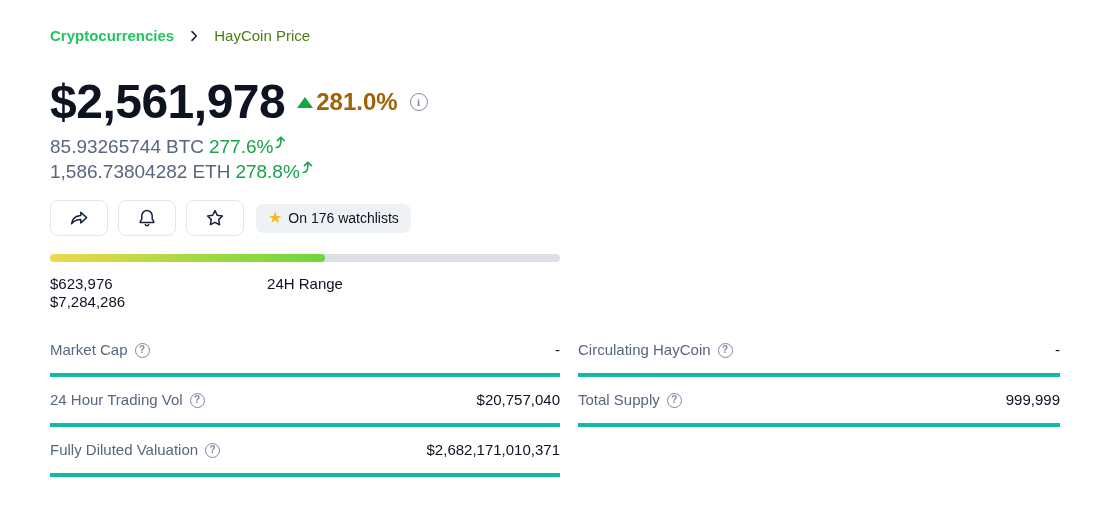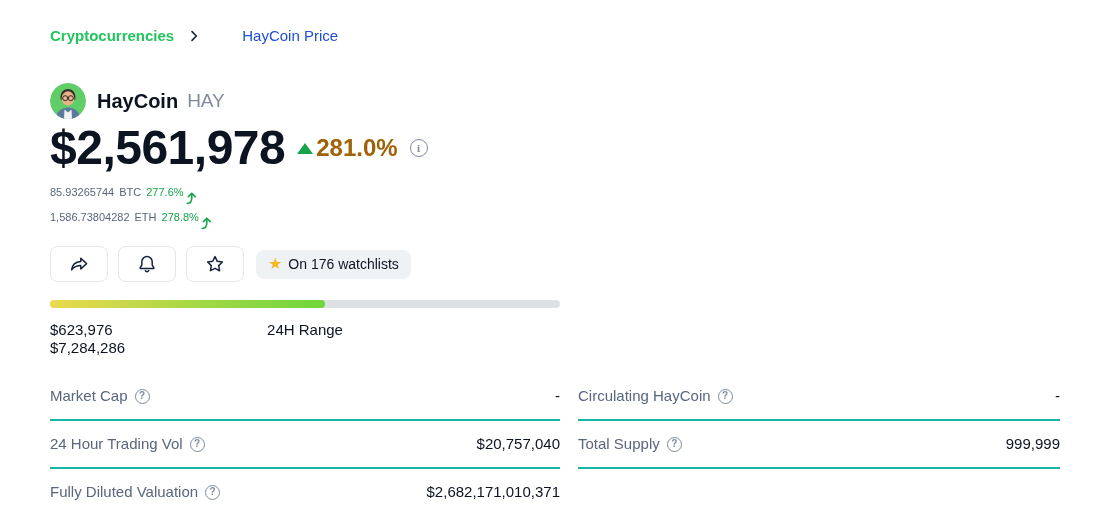--- a/index.html
+++ b/index.html
@@ -8,21 +8,21 @@
     background: #ffffff;
     font-family: "Liberation Sans", sans-serif;
     color: #0d1421;
     overflow: hidden;
   }
   .container { padding: 27px 16px 0 50px; }
 
   
   .breadcrumb { display: flex; align-items: center; gap: 12px; font-size: 15px; line-height: 18px; margin-bottom: 38px; }
   .crumb-root { color: #22c55e; font-weight: 700; text-decoration: none; cursor: pointer; }
-  .crumb-current { color: #1d4ed8; margin-left: 28px; }
+  .crumb-current { color: #4d7c0f; }
   .crumb-chevron { display: inline-flex; color: #0d1421; }
 
   
   .coin-header { display: flex; align-items: center; margin-bottom: 10px; }
   .avatar { width: 36px; height: 36px; border-radius: 50%; overflow: hidden; flex: 0 0 36px; }
   .coin-name { font-size: 20px; font-weight: 700; margin-left: 11px; }
   .coin-symbol { font-size: 19px; color: #808a9d; margin-left: 9px; }
 
   
   .price-row { display: flex; align-items: center; gap: 12px; margin-bottom: 13px; }
@@ -30,23 +30,23 @@
   .price-change { display: flex; align-items: center; color: #a16207; font-size: 24px; font-weight: 700; }
   .tri-up { width: 0; height: 0; border-left: 8px solid transparent; border-right: 8px solid transparent; border-bottom: 11px solid #16a34a; margin-right: 3px; }
   .info-circle {
     width: 18px; height: 18px; border: 1.5px solid #808a9d; border-radius: 50%;
     color: #808a9d; font-size: 11px; font-weight: 700;
     display: inline-flex; align-items: center; justify-content: center; cursor: pointer;
     font-family: "Liberation Serif", serif;
   }
 
   
-  .conversions { font-size: 11px; line-height: 25px; color: #58667e; margin-bottom: 16px; }
+  .conversions { font-size: 19px; line-height: 25px; color: #58667e; margin-bottom: 16px; }
   .conv-line { display: flex; align-items: center; gap: 5px; }
-  .conv-change { color: #16a34a; display: inline-flex; align-items: flex-end; gap: 1px; }
+  .conv-change { color: #16a34a; display: inline-flex; align-items: flex-start; gap: 1px; }
 
   
   .actions { display: flex; align-items: center; margin-bottom: 18px; }
   .icon-btn {
     width: 58px; height: 36px; background: #fff; border: 1px solid #e3e6ed; border-radius: 8px;
     display: inline-flex; align-items: center; justify-content: center; cursor: pointer; margin-right: 10px;
   }
   .watch-pill {
     height: 29px; background: #eff2f5; border-radius: 8px; padding: 0 12px;
     display: inline-flex; align-items: center; gap: 6px; font-size: 14px; color: #0d1421; margin-left: 2px;
@@ -57,21 +57,21 @@
   .range-section { width: 510px; }
   .range-track { height: 8px; width: 100%; background: #dde1e6; border-radius: 4px; margin-bottom: 13px; position: relative; }
   .range-fill { height: 8px; border-radius: 4px; background: linear-gradient(90deg, #edd94e 0%, #9cd844 60%, #6fd53c 100%); }
   .range-labels { position: relative; display: flex; justify-content: space-between; font-size: 15px; line-height: 18px; margin-bottom: 16px; color: #0d1421; flex-direction: column; }
   .range-mid { position: absolute; left: 50%; transform: translateX(-50%); }
 
   
   .stats-grid { display: grid; grid-template-columns: 510px 482px; column-gap: 18px; align-items: start; }
   .stat-row {
     display: flex; justify-content: space-between; align-items: center;
-    padding: 14px 0; border-bottom: 2px solid #14b8a6; font-size: 15px; line-height: 18px;
+    padding: 14px 0; border-bottom: 4px solid #14b8a6; font-size: 15px; line-height: 18px;
   }
   .stat-label { color: #58667e; display: inline-flex; align-items: center; gap: 7px; }
   .stat-value { color: #0d1421; font-weight: 500; }
   .qmark {
     width: 15px; height: 15px; border: 1.2px solid #7d8aa0; border-radius: 50%;
     color: #7d8aa0; font-size: 10px; font-weight: 700;
     display: inline-flex; align-items: center; justify-content: center; cursor: pointer;
   }
   svg.stroke-ic { stroke: #17233d; fill: none; stroke-width: 1.5; stroke-linecap: round; stroke-linejoin: round; }
   svg.green-arrow { stroke: #16a34a; fill: none; stroke-width: 1.6; stroke-linecap: round; stroke-linejoin: round; }
@@ -84,36 +84,20 @@
   <div class="breadcrumb">
     <a class="crumb-root">Cryptocurrencies</a>
     <span class="crumb-chevron">
       <svg class="stroke-ic" width="16" height="16" viewBox="0 0 20 20" style="stroke-width:2">
           <path d="M7.5 4.5 L13 10 L7.5 15.5"></path>
         </svg>
     </span>
     <span class="crumb-current">HayCoin Price</span>
   </div>
 
-  <div class="coin-header">
-    <span class="avatar">
-      <svg width="36" height="36" viewBox="0 0 36 36">
-        <circle cx="18" cy="18" r="18" fill="#5fce66"></circle>
-        <path d="M10.5 16c-0.5-7 3.5-10 7.5-10s8 3 7.5 10l-1.5 1-0.8-4.5c-3 1.2-7.5 1-10.4-1.2l-0.8 5.7z" fill="#3a2e28"></path>
-        <ellipse cx="18" cy="15.5" rx="6.3" ry="7.2" fill="#e9b188"></ellipse>
-        <circle cx="15.2" cy="15.2" r="2.5" fill="none" stroke="#2b2b2b" stroke-width="1"></circle>
-        <circle cx="20.8" cy="15.2" r="2.5" fill="none" stroke="#2b2b2b" stroke-width="1"></circle>
-        <path d="M17.7 15.2h0.6" stroke="#2b2b2b" stroke-width="1"></path>
-        <path d="M5.5 36c1-8 6.5-11.5 12.5-11.5S29.5 28 30.5 36z" fill="#5a7a9e"></path>
-        <path d="M14.5 26.5l3.5 3 3.5-3 0.5 9.5h-8z" fill="#f2f2f2"></path>
-      </svg>
-    </span>
-    <span class="coin-name">HayCoin</span>
-    <span class="coin-symbol">HAY</span>
-  </div>
 
   <div class="price-row">
     <span class="price-value">$2,561,978</span>
     <span class="price-change">
       <span class="tri-up"></span>
       <span>281.0%</span>
     </span>
     <span class="info-circle">i</span>
   </div>
 

